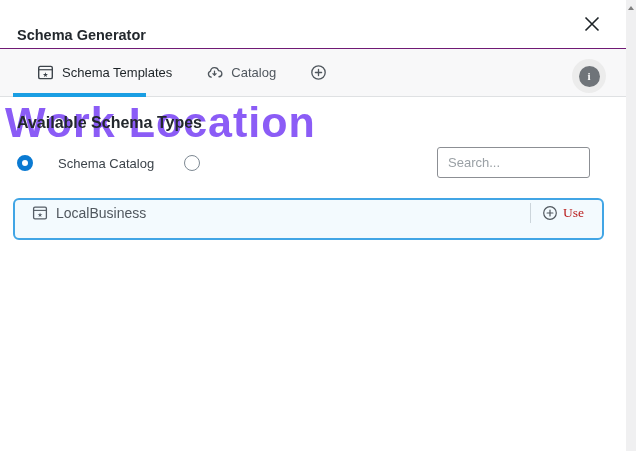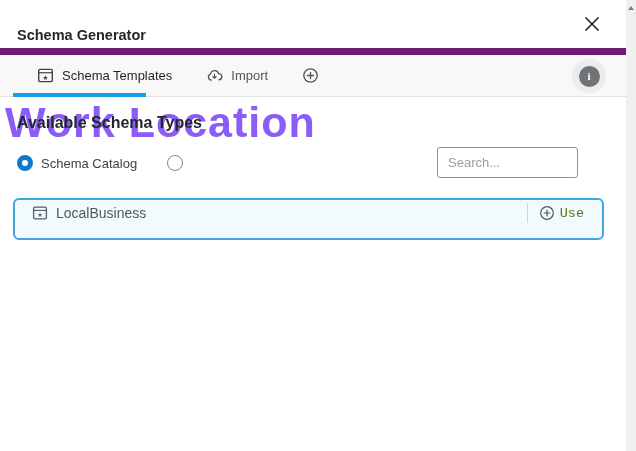--- a/index.html
+++ b/index.html
@@ -24,21 +24,21 @@
   .close-btn {
     position: absolute; left: 580px; top: 12px; width: 24px; height: 24px;
     background: transparent; border: 0; cursor: pointer; padding: 2px;
   }
   .close-btn svg { display: block; }
 
   
   .tabbar {
     position: absolute; left: 0; top: 48px; width: 626px; height: 49px;
     background: #f8f8f9;
-    border-top: 7px solid #701a75;
+    border-top: 1px solid #701a75;
     border-bottom: 1px solid #dfe1e3;
     display: flex; align-items: center;
     padding-left: 37px;
   }
   .tab {
     display: flex; align-items: center; gap: 8px;
     margin-right: 34px; cursor: pointer;
     font-size: 13px; color: #50575e; background: none; border: 0;
     font-family: inherit; height: 100%;
   }
@@ -69,49 +69,49 @@
     color: #8b5cf6; white-space: nowrap; user-select: none;
   }
   .section-heading {
     position: absolute; left: 17px; top: 17px;
     font-size: 16px; font-weight: 700; color: #23282d;
   }
   .filter-row {
     position: absolute; left: 17px; top: 50px; height: 32px;
     display: flex; align-items: center;
   }
-  .radio-group { display: flex; align-items: center; margin-right: 30px; cursor: pointer; }
+  .radio-group { display: flex; align-items: center; margin-right: 30px; cursor: pointer; gap: 17px; }
   .radio-circle {
     width: 16px; height: 16px; border-radius: 50%; background: #ffffff;
     border: 1.5px solid #7e8993; flex: 0 0 auto;
   }
   .radio-circle.checked { border: 5px solid #0a7ad2; }
   .radio-label { margin-left: 8px; font-size: 13px; color: #3c434a; }
   .search-input {
-    position: absolute; left: 437px; top: 50px; width: 141px; height: 31px;
+    position: absolute; left: 437px; top: 50px; width: 153px; height: 31px;
     border: 1px solid #8c8f94; border-radius: 3px; background: #fff;
     font-family: inherit; font-size: 13px; color: #2c3338; padding: 0 10px;
     outline: none;
   }
   .search-input::placeholder { color: #9aa0a5; }
 
   
   .schema-row {
     position: absolute; left: 13px; top: 101px; width: 591px; height: 42px;
     background: #f3fafe; border: 2px solid #41a5e5; border-radius: 6px;
     display: flex; align-items: center; padding: 0 18px 12px 17px;
     cursor: pointer;
   }
   .schema-row .ricon { display: flex; color: #555d66; }
   .schema-name { margin-left: 8px; font-size: 14px; color: #50575e; }
   .row-right { margin-left: auto; display: flex; align-items: center; }
   .row-divider { width: 1px; height: 20px; background: #ccd5db; margin-right: 11px; }
   .use-btn {
     display: flex; align-items: center; gap: 5px; background: none; border: 0;
-    cursor: pointer; font-family: Liberation Mono, monospace; font-size: 13.5px; color: #4d7c0f;
+    cursor: pointer; font-family: Liberation Serif, serif; font-size: 13.5px; color: #b91c1c;
   }
   .use-btn .uicon { display: flex; color: #50575e; }
 
   
   .scrollbar {
     position: absolute; left: 626px; top: 0; width: 10px; height: 451px;
     background: #f0f0f1;
   }
   .scroll-up-arrow {
     position: absolute; left: 2px; top: 6px;
@@ -145,21 +145,21 @@
     </span>
     <span>Schema Templates</span>
   </button>
   <button class="tab">
     <span class="ticon">
       <svg width="17" height="17" viewBox="0 0 16 16">
         <path d="M4.9 12.3 a2.9 2.9 0 0 1 -0.7 -5.6 a3.9 3.9 0 0 1 7.6 -0.5 a2.7 2.7 0 0 1 0.4 5.8" fill="none" stroke="currentColor" stroke-width="1.25" stroke-linecap="round"></path>
         <path d="M8 6.6 v3.8 M6.5 9.1 L8 10.6 L9.5 9.1" fill="none" stroke="currentColor" stroke-width="1.15" stroke-linecap="round" stroke-linejoin="round"></path>
       </svg>
     </span>
-    <span>Import</span>
+    <span>Catalog</span>
   </button>
   <button class="tab">
     <span class="ticon">
       <svg width="17" height="17" viewBox="0 0 16 16">
         <circle cx="8" cy="8" r="6.3" fill="none" stroke="currentColor" stroke-width="1.25"></circle>
         <path d="M8 5.1 v5.8 M5.1 8 h5.8" stroke="currentColor" stroke-width="1.25" stroke-linecap="round"></path>
       </svg>
     </span>
   </button>
 </div>

